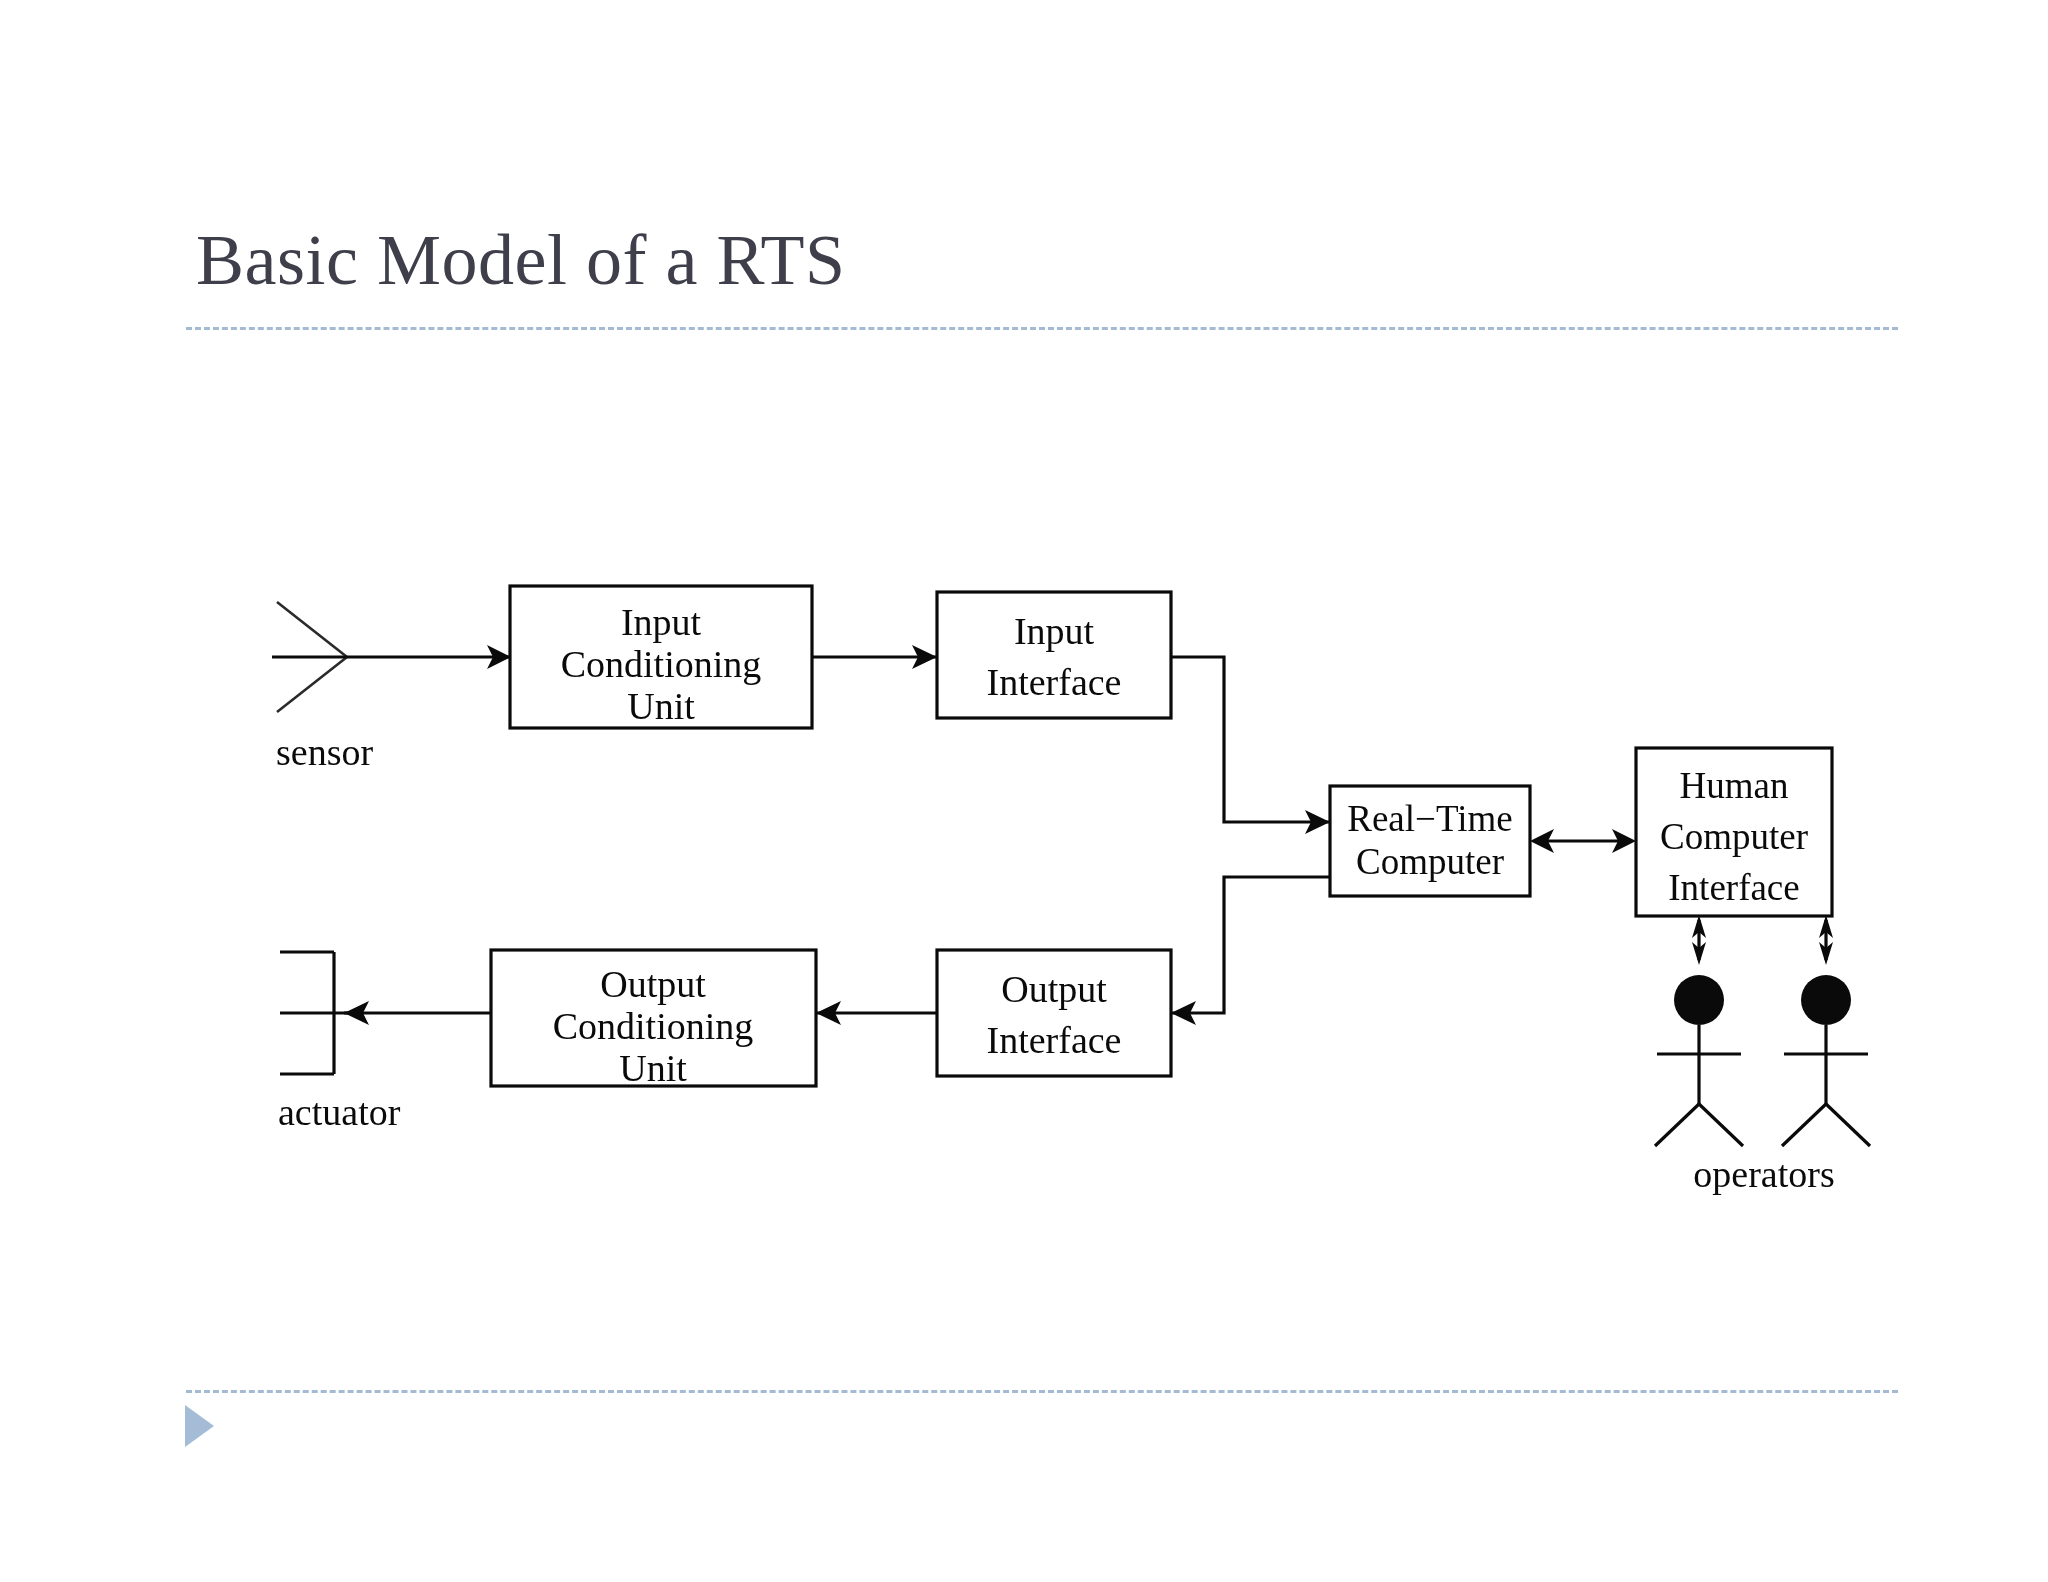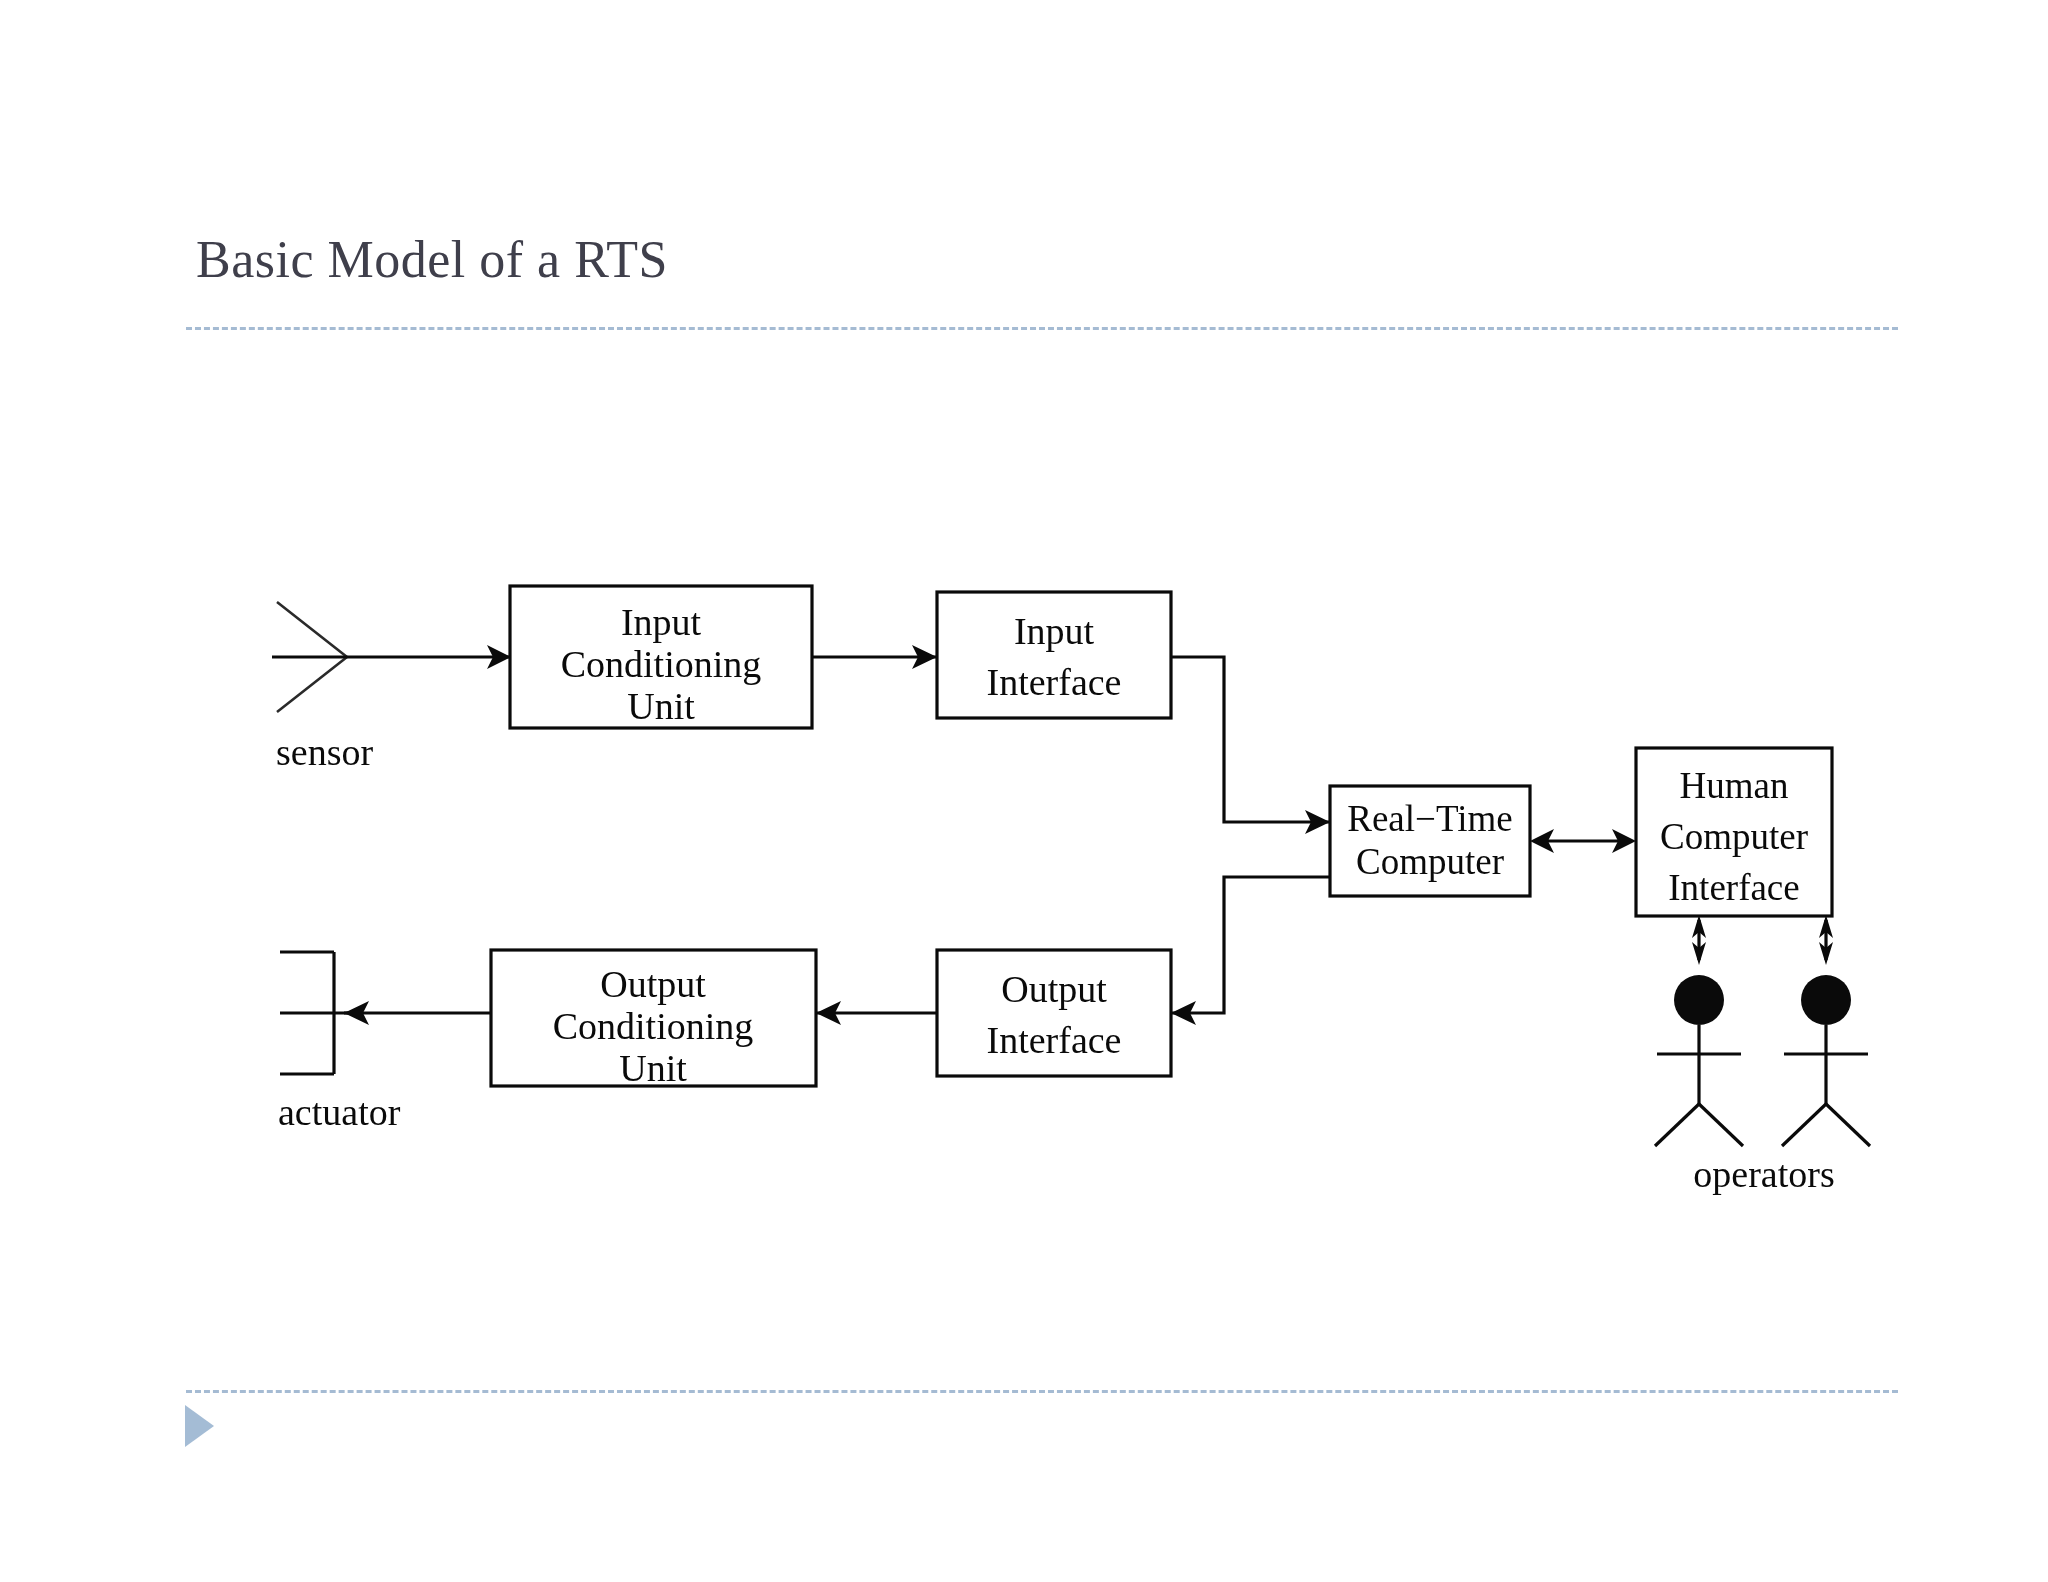--- a/index.html
+++ b/index.html
@@ -26,21 +26,21 @@
   
   #title-block {
     position: absolute;
     left: 196px;
     top: 212px;
     width: 1700px;
     height: 96px;
   }
   #page-title {
     font-family: "Liberation Serif", "DejaVu Serif", serif;
-    font-size: 52px;
+    font-size: 72px;
     line-height: 96px;
     color: #3F3F4B;
     letter-spacing: 0.5px;
     white-space: nowrap;
   }
 
   
   .rule {
     position: absolute;
     height: 0;

